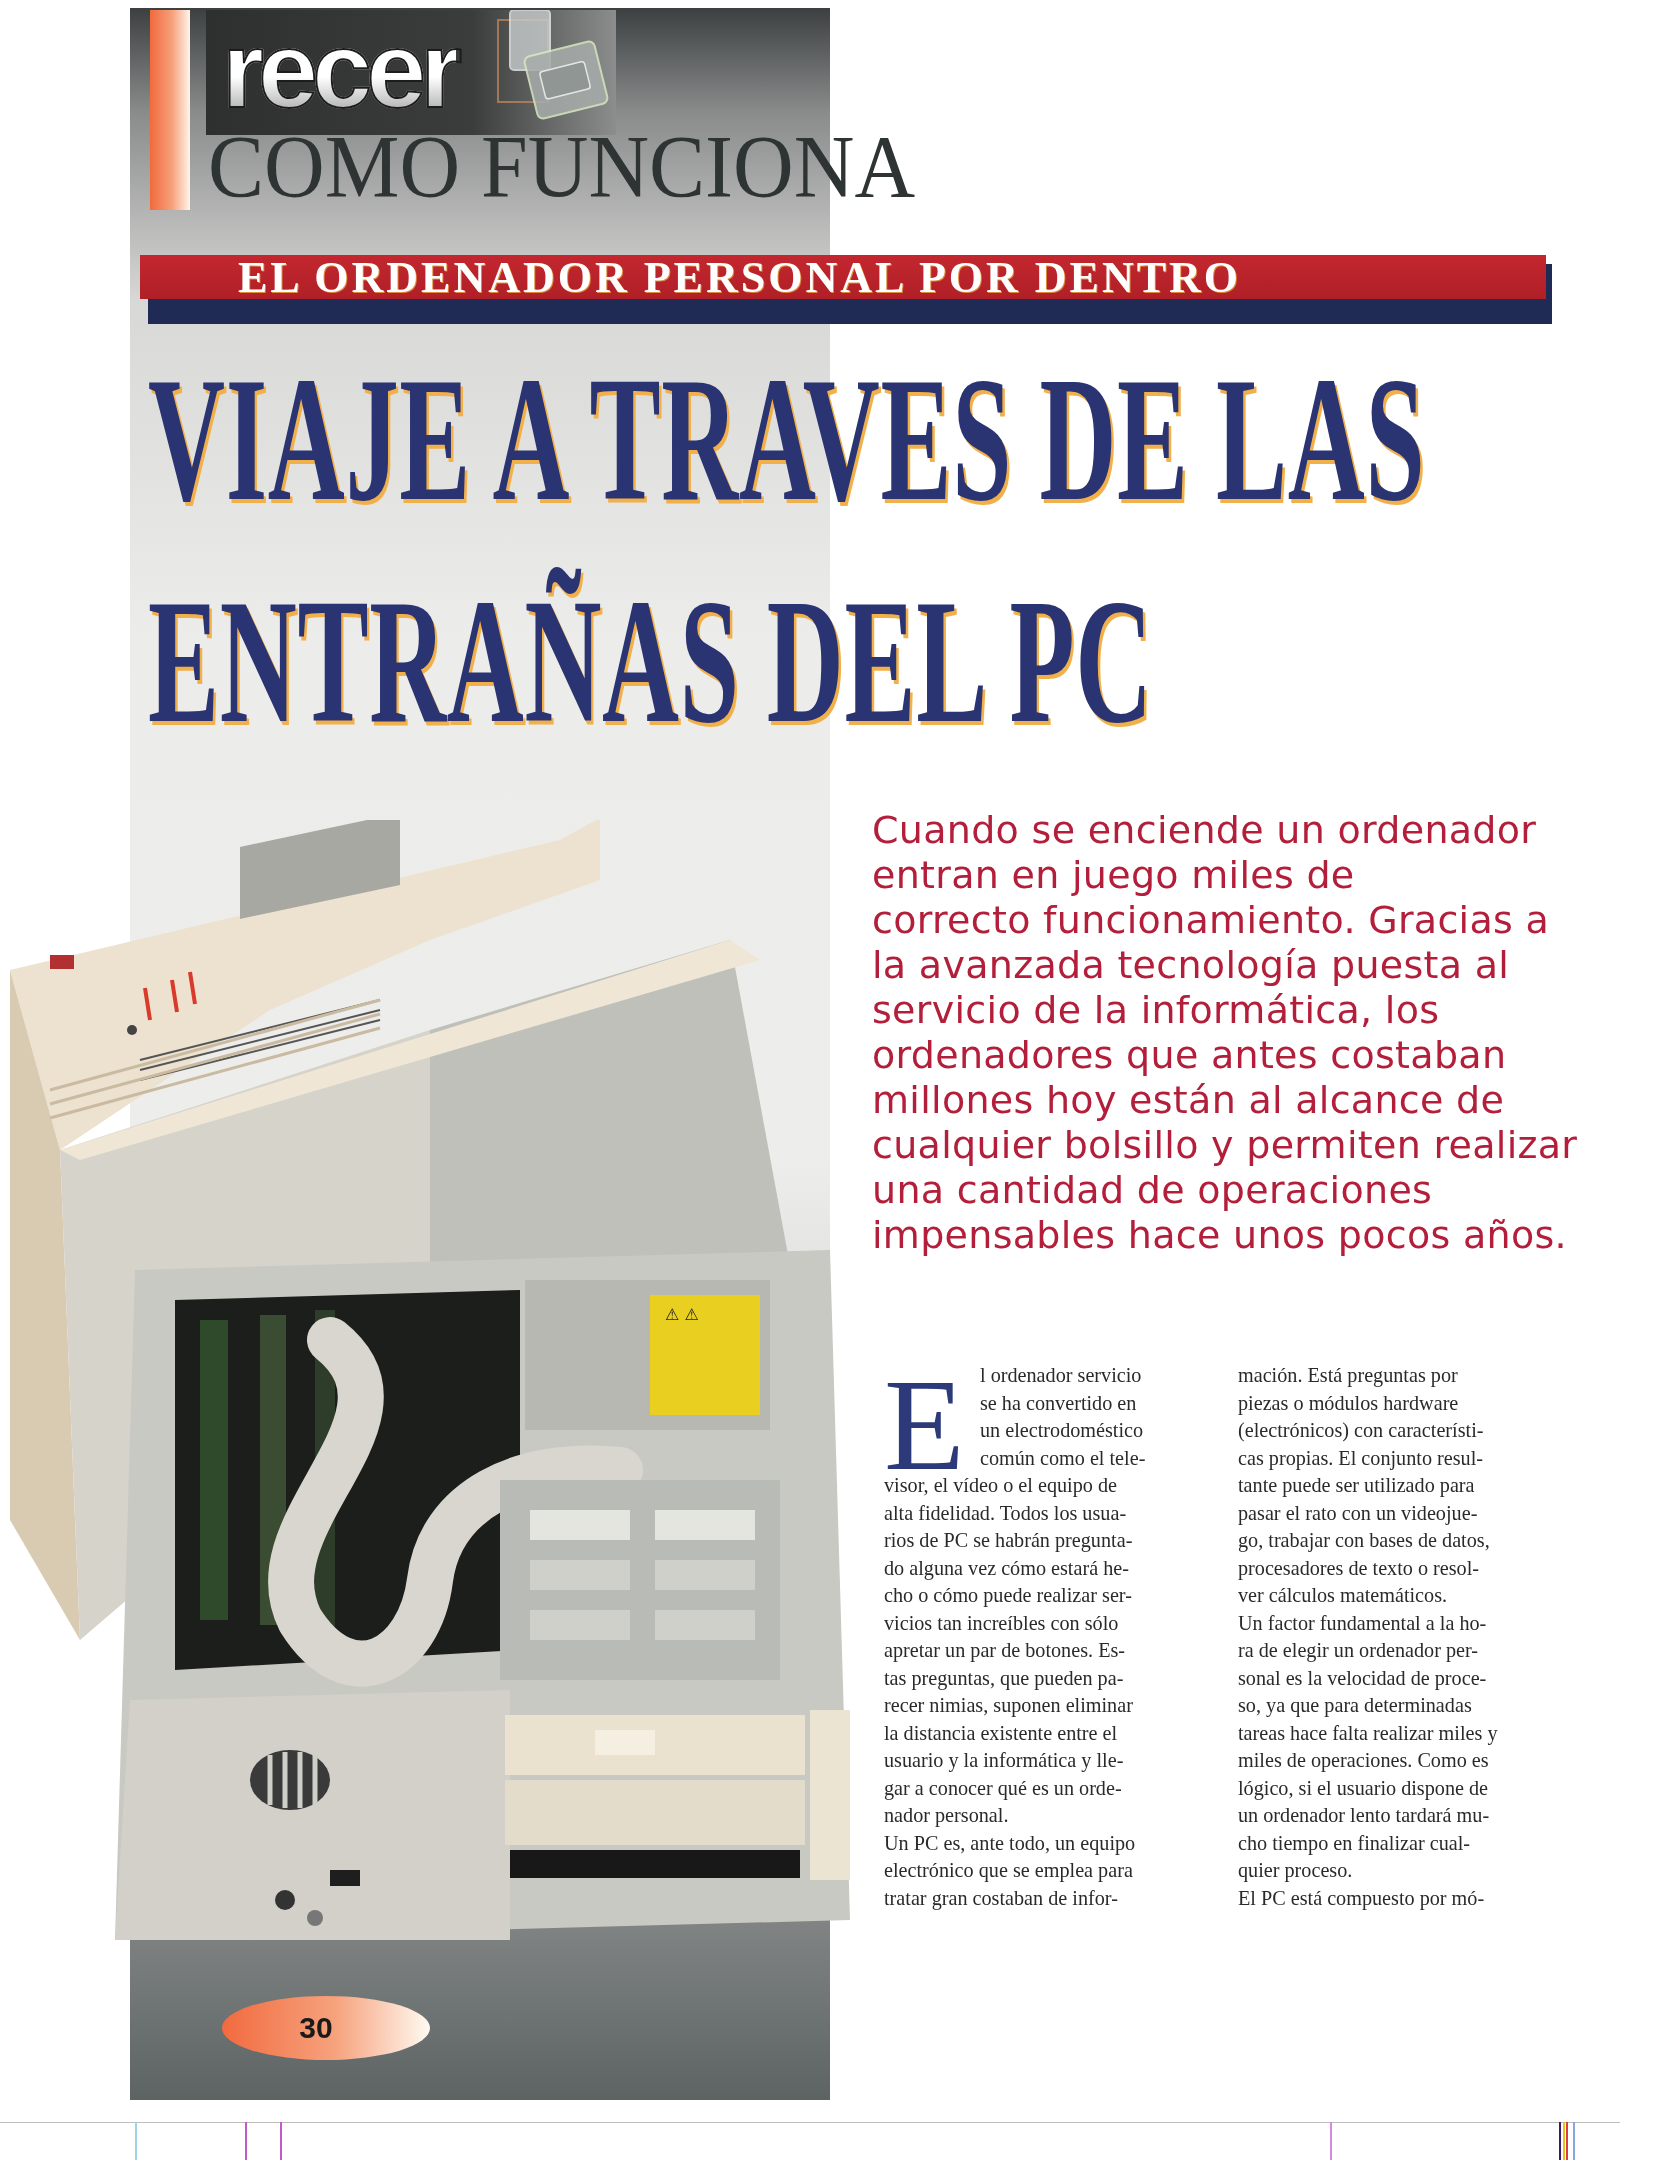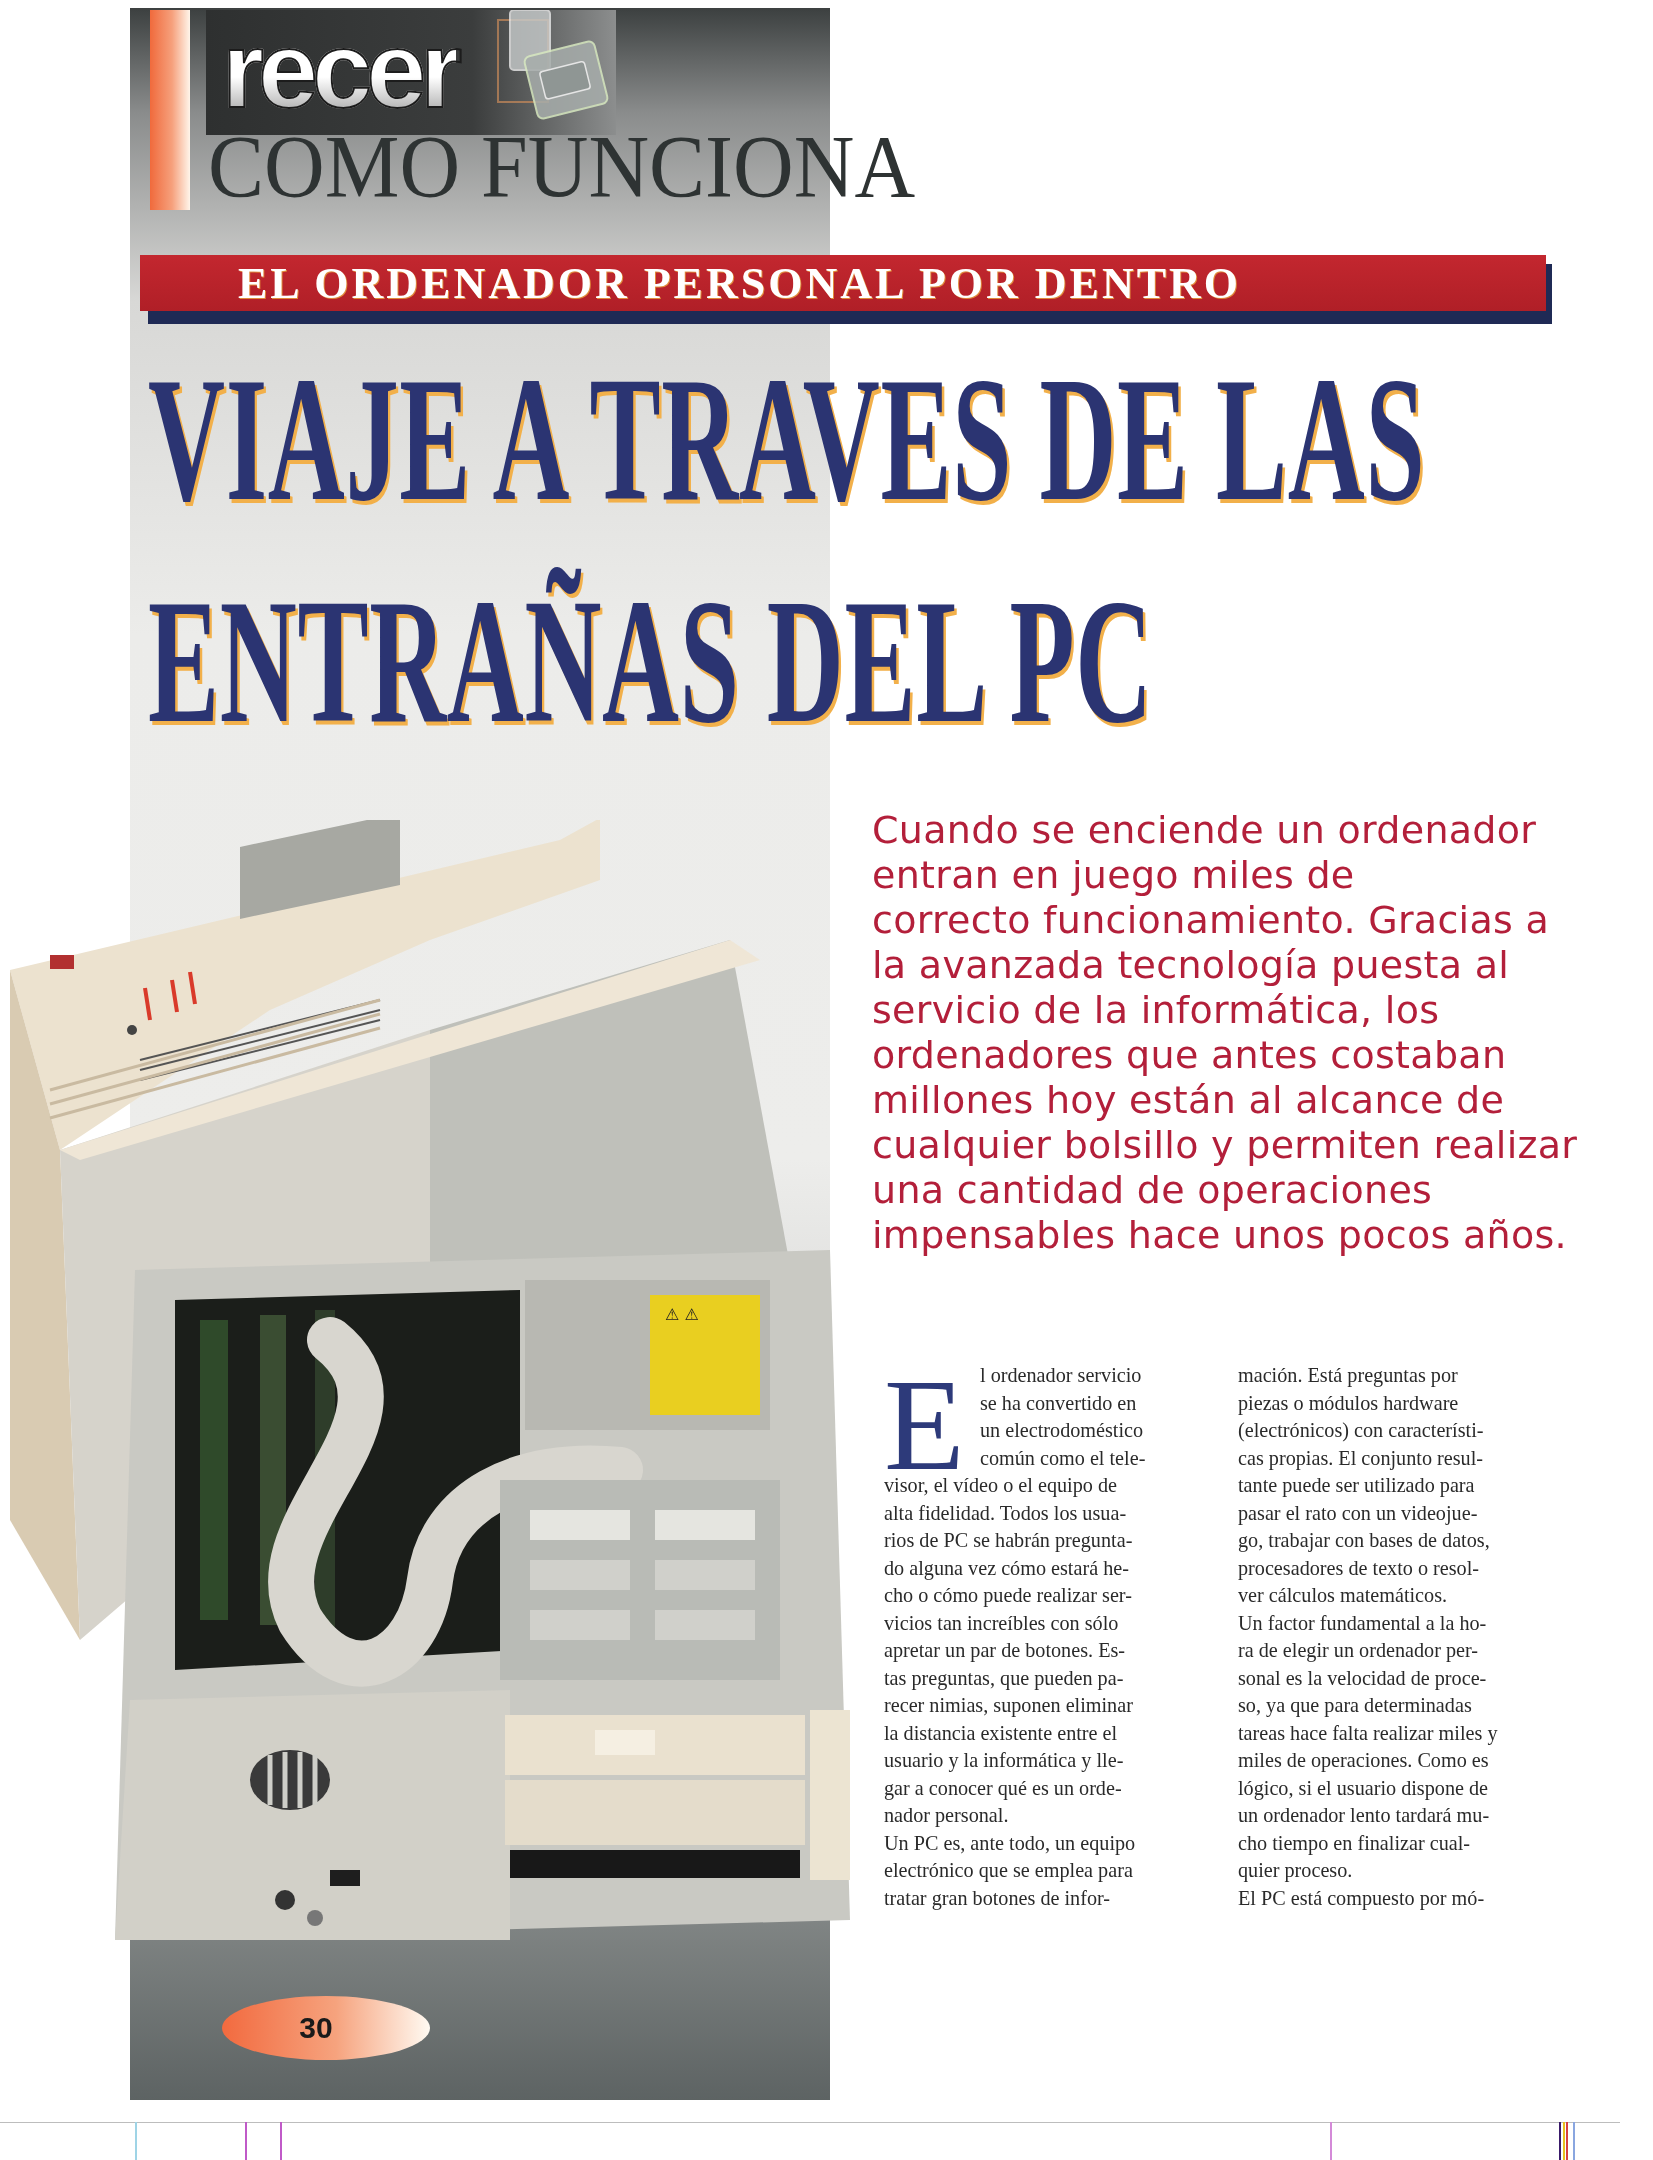--- a/index.html
+++ b/index.html
@@ -35,21 +35,21 @@
   .section-title {
     position:absolute; left:208px; top:122px;
     font-family:"Liberation Serif", serif; font-size:84px; line-height:84px;
     color:#2e3333; letter-spacing:0px; transform:scaleY(1.05); transform-origin:top left;
   }
   
   .red-bar-shadow {
     position:absolute; left:148px; top:264px; width:1404px; height:60px; background:#1f2a55;
   }
   .red-bar {
-    position:absolute; left:140px; top:255px; width:1406px; height:56px;
+    position:absolute; left:140px; top:255px; width:1406px; height:44px;
     background:linear-gradient(180deg,#c3272f 0%,#b01f27 100%);
     display:flex; align-items:center; padding-left:98px; box-sizing:border-box;
   }
   .red-bar span {
     font-family:"Liberation Serif", serif; font-weight:bold; font-size:44px; color:#fff;
     letter-spacing:3px; text-shadow:1px 1px 0 #e08a3a;
   }
   
   .headline {
     position:absolute; left:148px; top:340px; width:1400px;
@@ -221,21 +221,21 @@
   <span>vicios tan increíbles con sólo</span>
   <span>apretar un par de botones. Es-</span>
   <span>tas preguntas, que pueden pa-</span>
   <span>recer nimias, suponen eliminar</span>
   <span>la distancia existente entre el</span>
   <span>usuario y la informática y lle-</span>
   <span>gar a conocer qué es un orde-</span>
   <span>nador personal.</span>
   <span>Un PC es, ante todo, un equipo</span>
   <span>electrónico que se emplea para</span>
-  <span>tratar gran botones de infor-</span>
+  <span>tratar gran costaban de infor-</span>
 </div>
 
 <div class="col col2">
   <span>mación. Está preguntas por</span>
   <span>piezas o módulos hardware</span>
   <span>(electrónicos) con característi-</span>
   <span>cas propias. El conjunto resul-</span>
   <span>tante puede ser utilizado para</span>
   <span>pasar el rato con un videojue-</span>
   <span>go, trabajar con bases de datos,</span>

